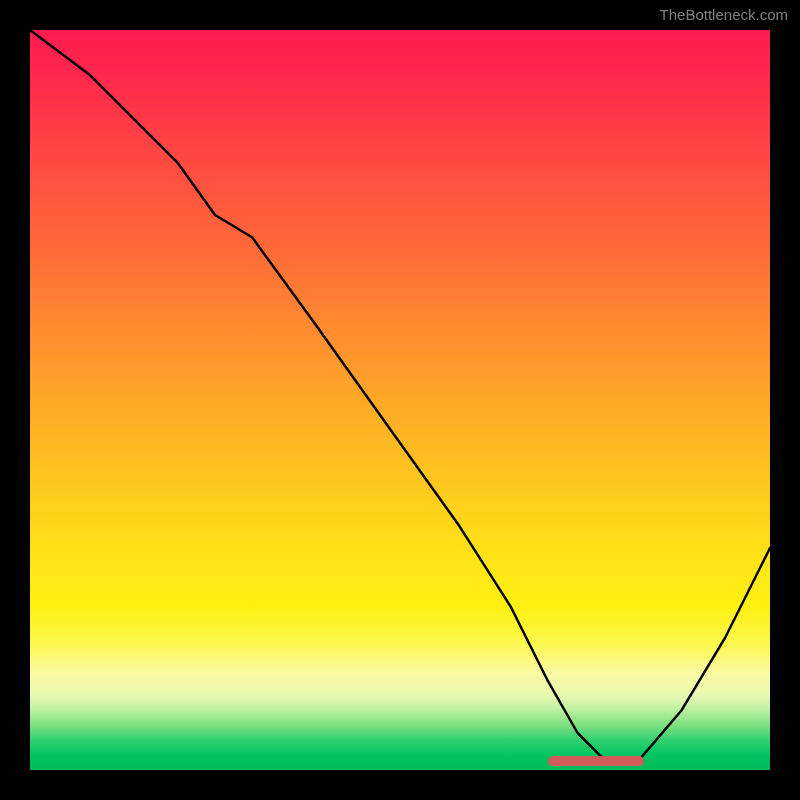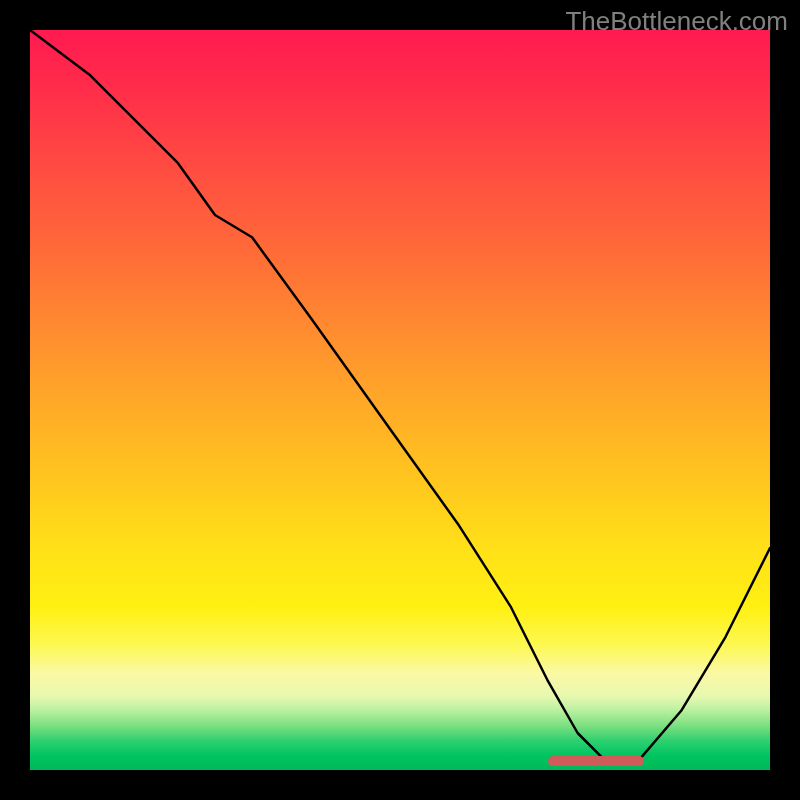--- a/index.html
+++ b/index.html
@@ -8,21 +8,21 @@
     height: 800px;
     background: #000;
     position: relative;
     font-family: Arial, sans-serif;
   }
   .watermark {
     position: absolute;
     top: 6px;
     right: 12px;
     color: #808080;
-    font-size: 26px;
+    font-size: 15px;
     font-weight: 500;
     z-index: 10;
   }
   .chart-area {
     position: absolute;
     top: 30px;
     left: 30px;
     width: 740px;
     height: 740px;
     background: linear-gradient(to bottom,

